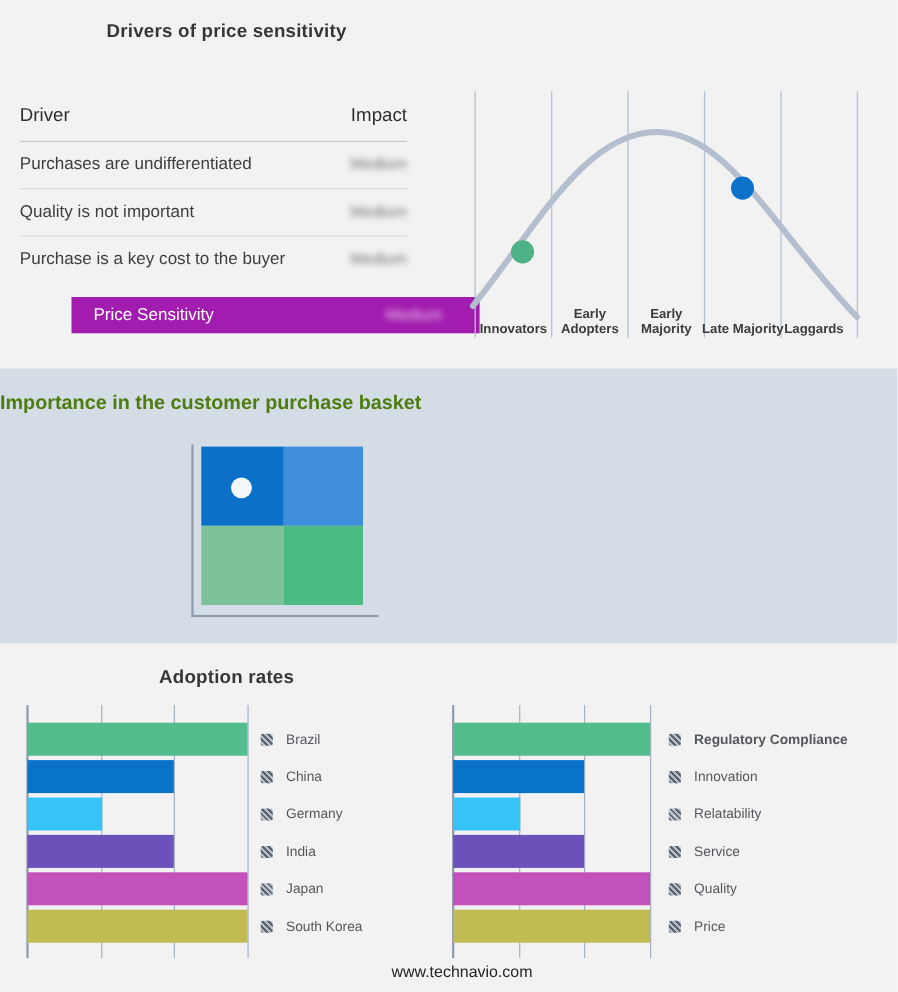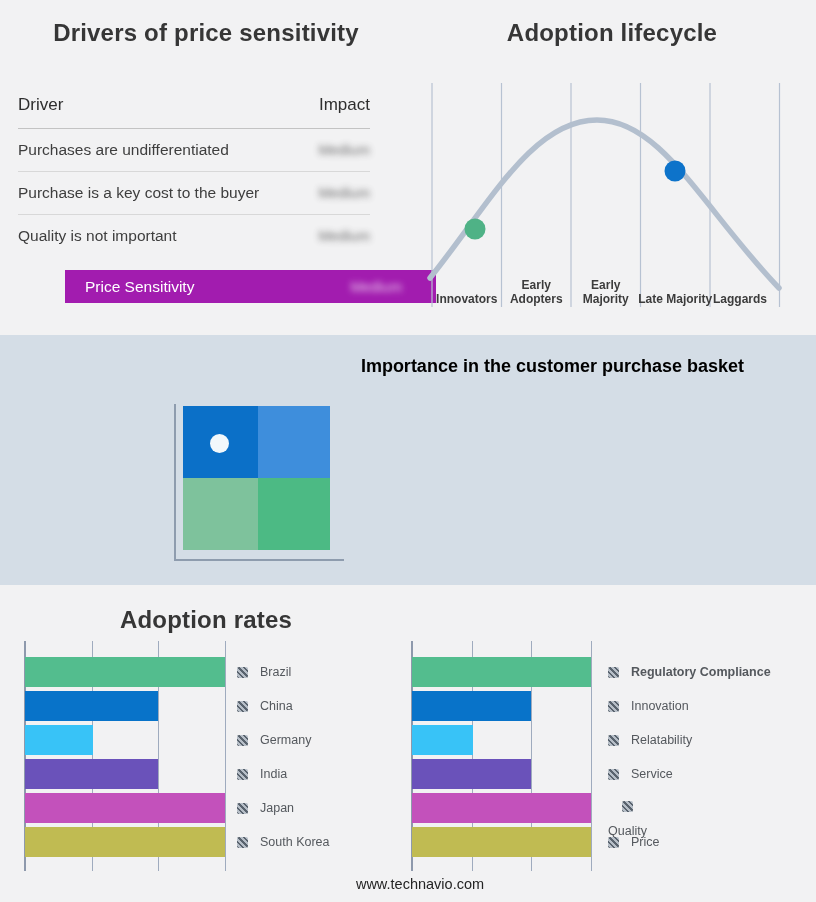--- a/index.html
+++ b/index.html
@@ -3,21 +3,21 @@
 <meta charset="utf-8">
 <style>
   html,body{margin:0;padding:0;}
   .page{
     position:relative;width:816px;height:902px;overflow:hidden;
     background:#f2f2f3;
     font-family:"Liberation Sans","DejaVu Sans",sans-serif;
     color:#3e3e3e;
   }
   .sec-title{
-    position:absolute;font-weight:bold;font-size:24px;color:#363636;
+    position:absolute;font-weight:bold;font-size:17px;color:#363636;
     text-align:center;letter-spacing:.2px;
   }
   
   .drivers-table{position:absolute;left:18px;top:95px;width:352px;}
   .t-head{display:flex;justify-content:space-between;font-weight:normal;font-size:17px;color:#2e2e2e;
     padding-bottom:13px;border-bottom:1px solid #c3c3c3;}
   .t-row{display:flex;justify-content:space-between;align-items:center;height:42px;
     border-bottom:1px solid #d8d8d8;font-size:15.5px;color:#3e3e3e;}
   .t-row:last-child{border-bottom:none;}
   .blurred{filter:blur(3px);opacity:.8;}
@@ -30,22 +30,22 @@
   .highlight-bar .impact-cell{color:rgba(255,255,255,.95);}
   
   .lifecycle-svg{position:absolute;left:420px;top:80px;}
   .stage-labels{position:absolute;left:420px;top:268px;width:372px;height:38px;}
   .stage-label{
     position:absolute;bottom:0;width:76px;text-align:center;
     font-weight:bold;font-size:12px;line-height:14px;color:#3c3c3c;
   }
   
   .band{position:absolute;left:0;top:335px;width:816px;height:250px;background:#d4dde6;}
-  .band-title{position:absolute;left:0;top:356px;width:744px;text-align:right;
-    font-weight:bold;font-size:18px;color:#000000;}
+  .band-title{position:absolute;left:0;top:356px;width:744px;text-align:left;
+    font-weight:bold;font-size:18px;color:#4d7c0f;}
   .q-axis-v{position:absolute;left:174px;top:404px;width:2px;height:157px;background:#8e9cae;}
   .q-axis-h{position:absolute;left:174px;top:559px;width:170px;height:2px;background:#8e9cae;}
   .quadrant{position:absolute;left:183px;top:406px;width:147px;height:144px;
     display:grid;grid-template-columns:75px 72px;grid-template-rows:72px 72px;}
   .q-cell{position:relative;}
   .q-dot{position:absolute;left:27px;top:28px;width:19px;height:19px;border-radius:50%;background:#f2f8fb;}
   .bullets{position:absolute;left:368px;top:414px;width:270px;}
   .bullet-item{display:flex;gap:10px;font-size:15.5px;line-height:20px;color:#3f4446;}
   .bullet-item + .bullet-item{margin-top:24px;}
   .bullet-dot{flex:0 0 8px;width:8px;height:8px;border-radius:50%;background:#7289a7;margin-top:6px;}
@@ -79,36 +79,35 @@
     <div class="t-head">
       <span>Driver</span>
       <span>Impact</span>
     </div>
     <div>
         <div class="t-row">
           <span>Purchases are undifferentiated</span>
           <span class="impact-cell blurred">Medium</span>
         </div>
         <div class="t-row">
-          <span>Purchase is a key cost to the buyer</span>
+          <span>Quality is not important</span>
           <span class="impact-cell blurred">Medium</span>
         </div>
         <div class="t-row">
-          <span>Quality is not important</span>
+          <span>Purchase is a key cost to the buyer</span>
           <span class="impact-cell blurred">Medium</span>
         </div>
       </div>
   </div>
 
   <div class="highlight-bar">
     <span>Price Sensitivity</span>
     <span class="impact-cell blurred">Medium</span>
   </div>
 
-  <div class="sec-title" style="left:408px;top:19px;width:408px;">Adoption lifecycle</div>
 
   <svg class="lifecycle-svg" width="372" height="229" viewBox="0 0 372 229">
     <g stroke="#b7c2d2" stroke-width="1.2">
       <line x1="12" y1="3" x2="12" y2="227"></line>
       <line x1="81.5" y1="3" x2="81.5" y2="227"></line>
       <line x1="151" y1="3" x2="151" y2="227"></line>
       <line x1="220.5" y1="3" x2="220.5" y2="227"></line>
       <line x1="290" y1="3" x2="290" y2="227"></line>
       <line x1="359.5" y1="3" x2="359.5" y2="227"></line>
     </g>
@@ -201,21 +200,21 @@
         <span class="legend-label">Innovation</span>
       </div>
       <div class="legend-row" style="top: 92px;">
         <span class="legend-swatch"></span>
         <span class="legend-label">Relatability</span>
       </div>
       <div class="legend-row" style="top: 126px;">
         <span class="legend-swatch"></span>
         <span class="legend-label">Service</span>
       </div>
-      <div class="legend-row" style="top: 160px; flex-direction: column;">
+      <div class="legend-row" style="top: 160px;">
         <span class="legend-swatch"></span>
         <span class="legend-label">Quality</span>
       </div>
       <div class="legend-row" style="top: 194px; text-align: right;">
         <span class="legend-swatch"></span>
         <span class="legend-label">Price</span>
       </div>
     </div>
 
   <div class="footer">www.technavio.com</div>

